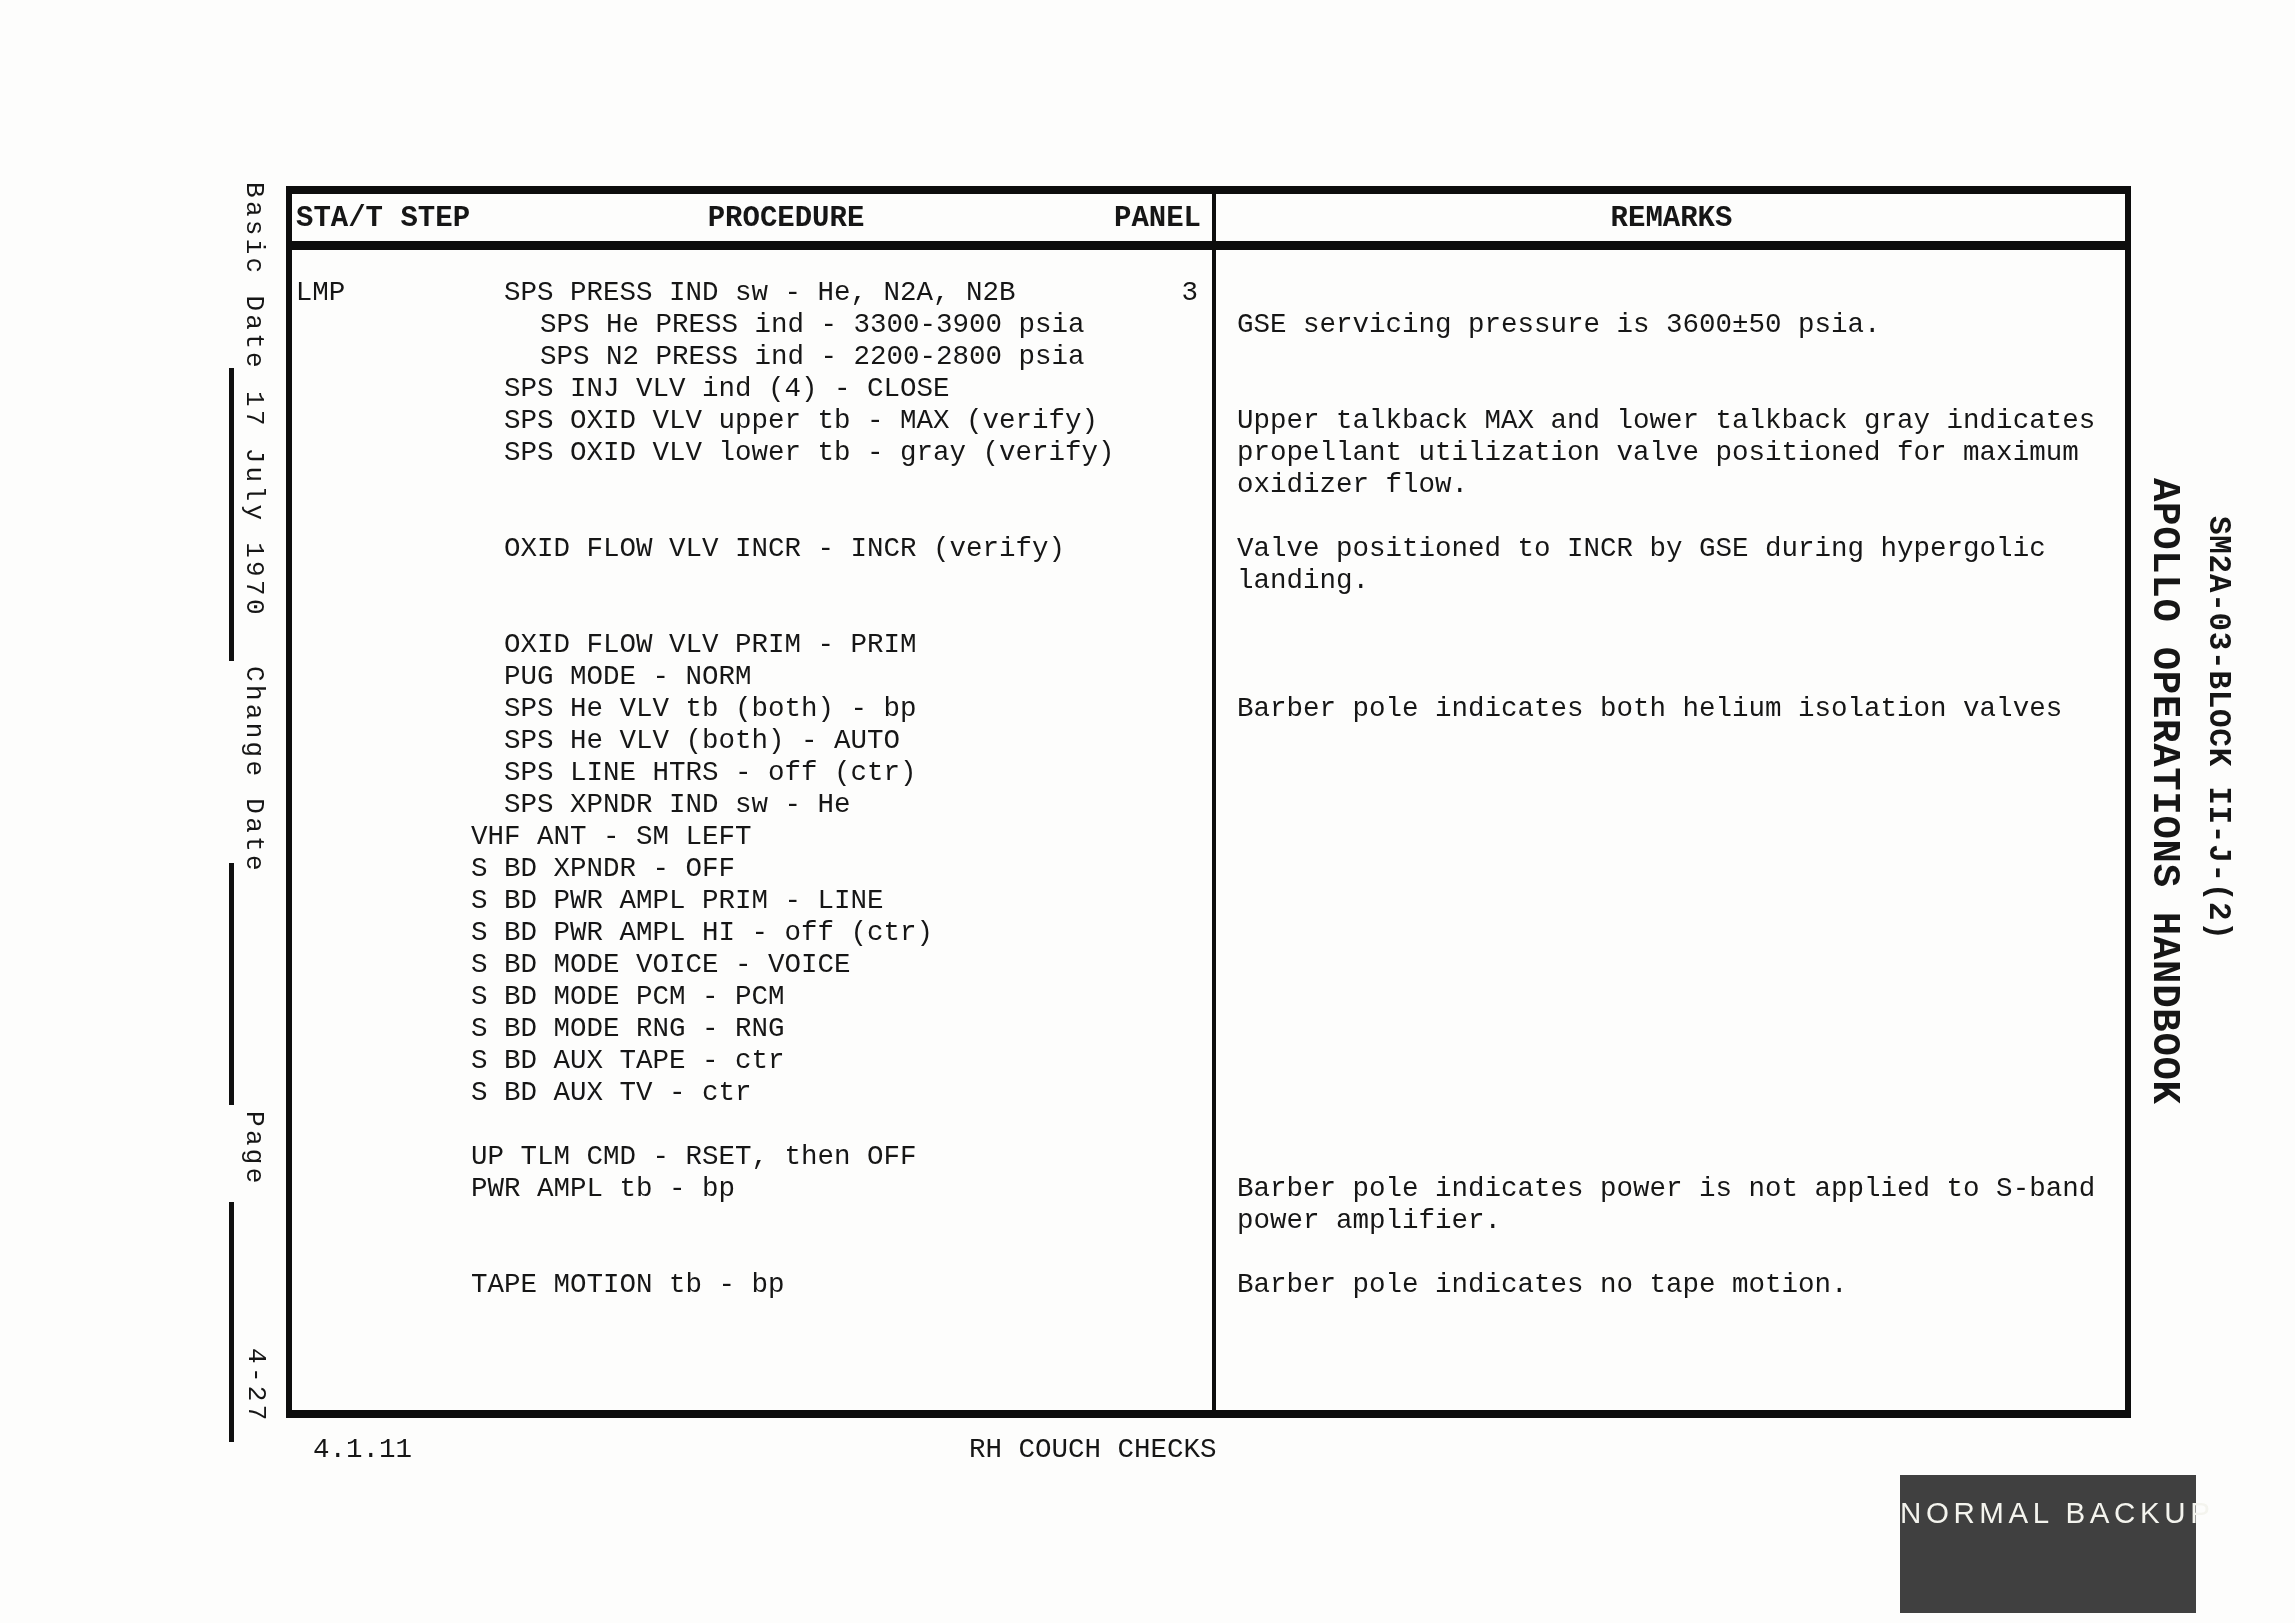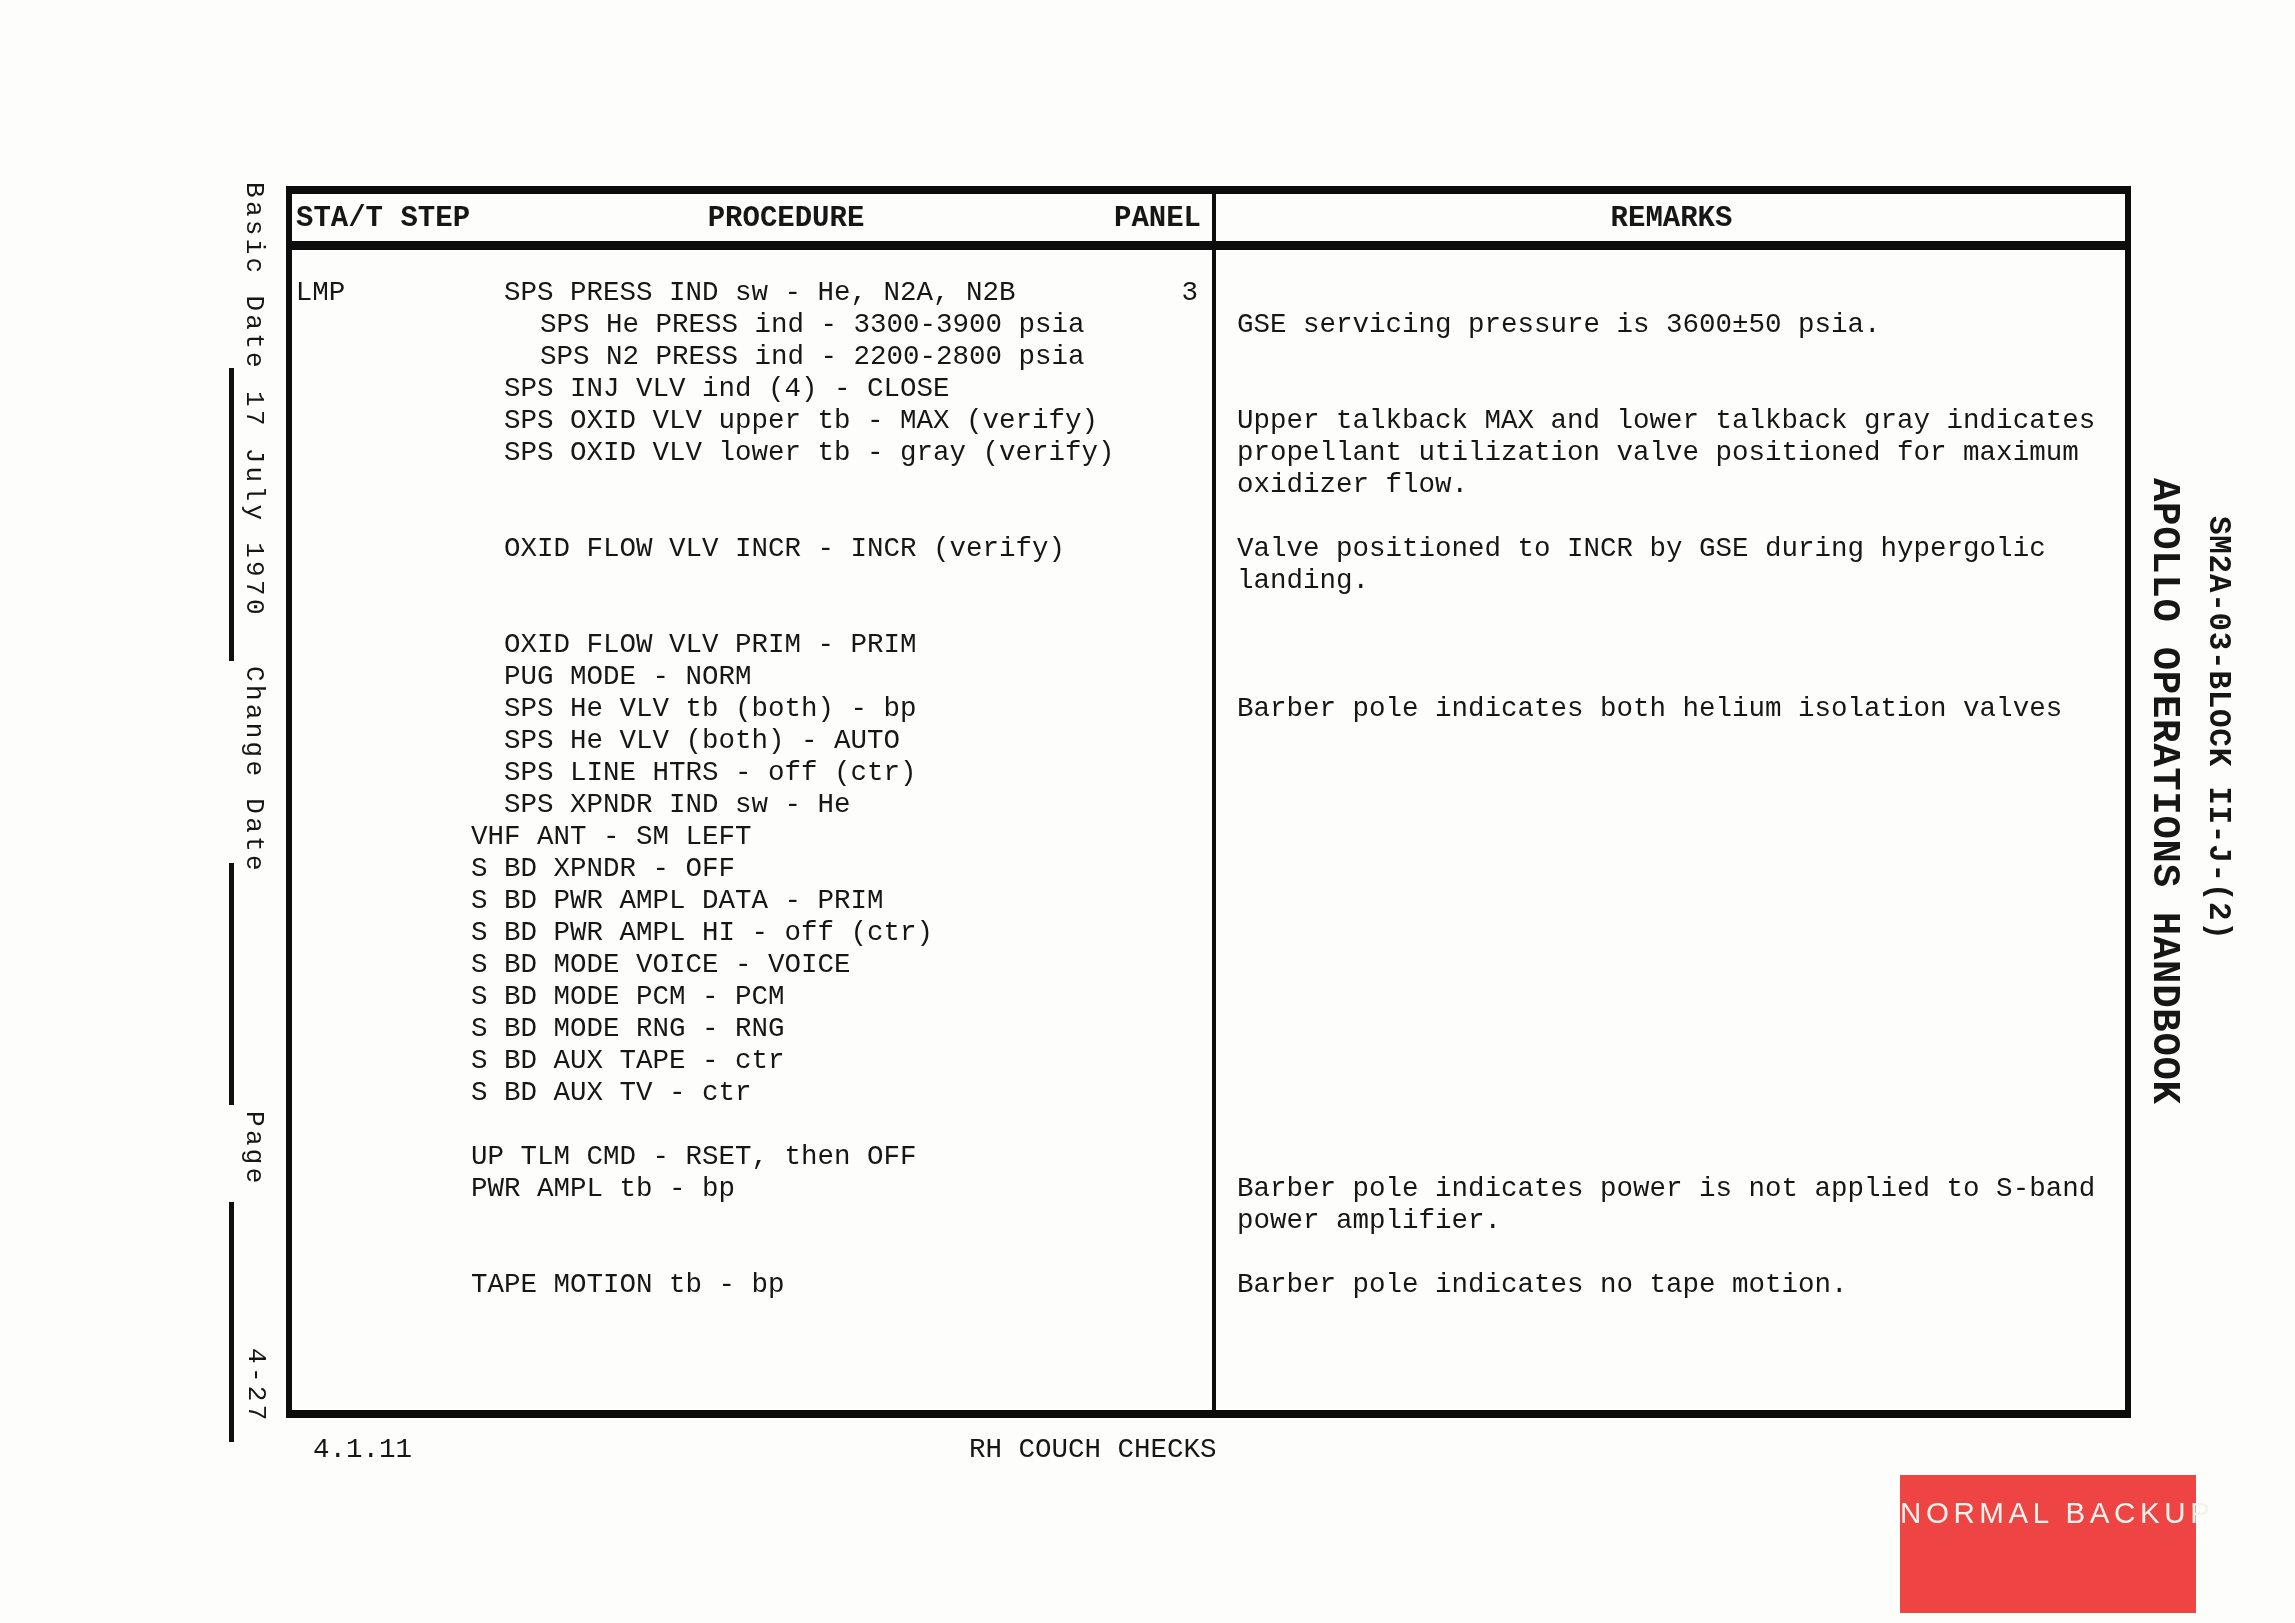--- a/index.html
+++ b/index.html
@@ -89,21 +89,21 @@
   }
   .foot-num   { left: 313px; }
   .foot-title { left: 969px; }
 
   .stamp {
     position: absolute;
     left: 1900px;
     top: 1475px;
     width: 296px;
     height: 138px;
-    background: #ef4444;
+    background: #404040;
     text-align: center;
   }
   .stamp-text {
     margin-top: 21px;
     display: inline-block;
     color: #f4f4ee;
     font-family: "Liberation Sans", "DejaVu Sans", sans-serif;
     font-size: 29.5px;
     letter-spacing: 4.6px;
     white-space: nowrap;
@@ -270,21 +270,21 @@
 
         <div class="row">
           <div class="cell c-step"></div>
           <div class="cell c-proc" style="padding-left: 0px;">S BD XPNDR - OFF</div>
           <div class="cell c-panel"></div>
           <div class="cell c-remark"></div>
         </div>
 
         <div class="row">
           <div class="cell c-step"></div>
-          <div class="cell c-proc" style="padding-left: 0px;">S BD PWR AMPL DATA - PRIM</div>
+          <div class="cell c-proc" style="padding-left: 0px;">S BD PWR AMPL PRIM - LINE</div>
           <div class="cell c-panel"></div>
           <div class="cell c-remark"></div>
         </div>
 
         <div class="row">
           <div class="cell c-step"></div>
           <div class="cell c-proc" style="padding-left: 0px;">S BD PWR AMPL HI - off (ctr)</div>
           <div class="cell c-panel"></div>
           <div class="cell c-remark"></div>
         </div>

